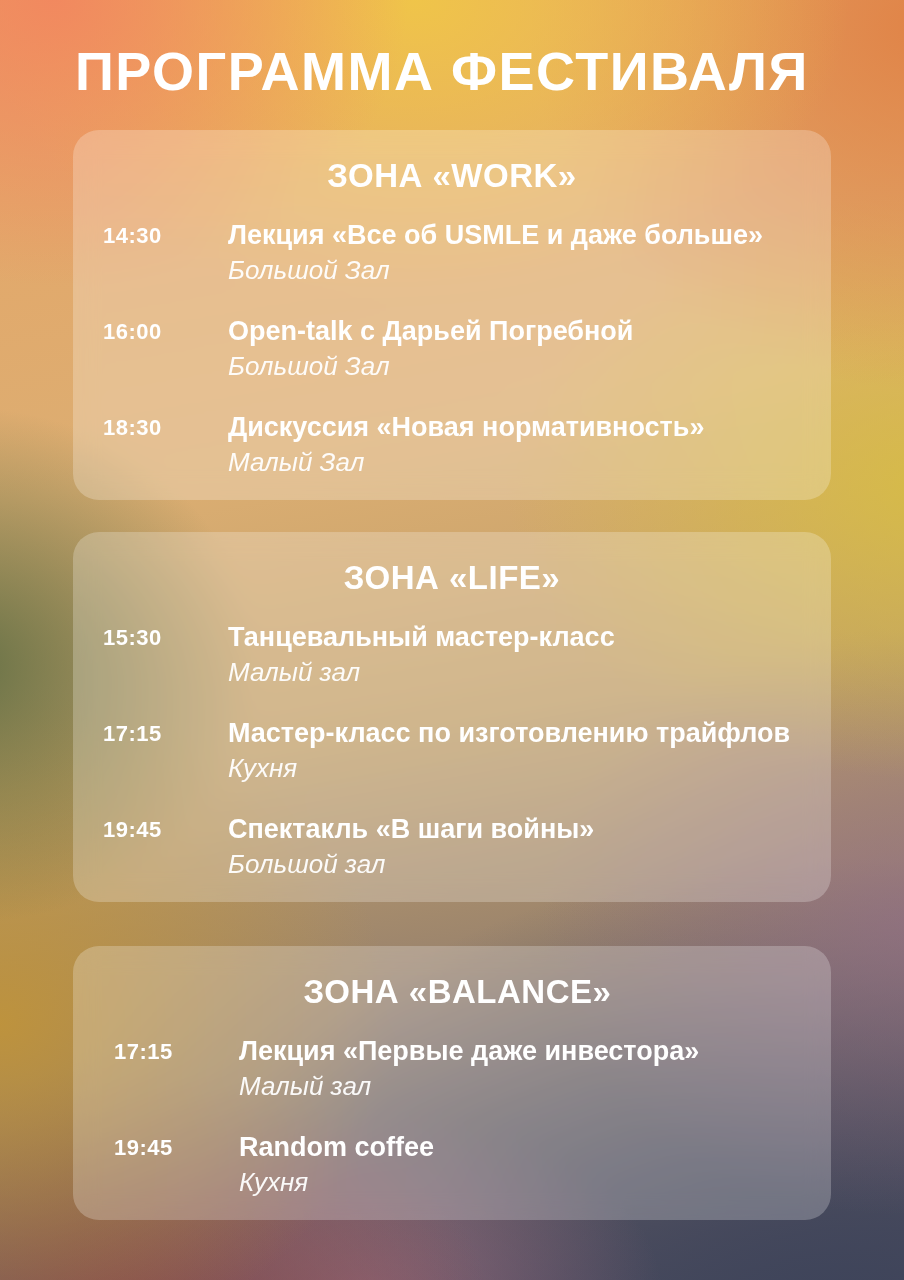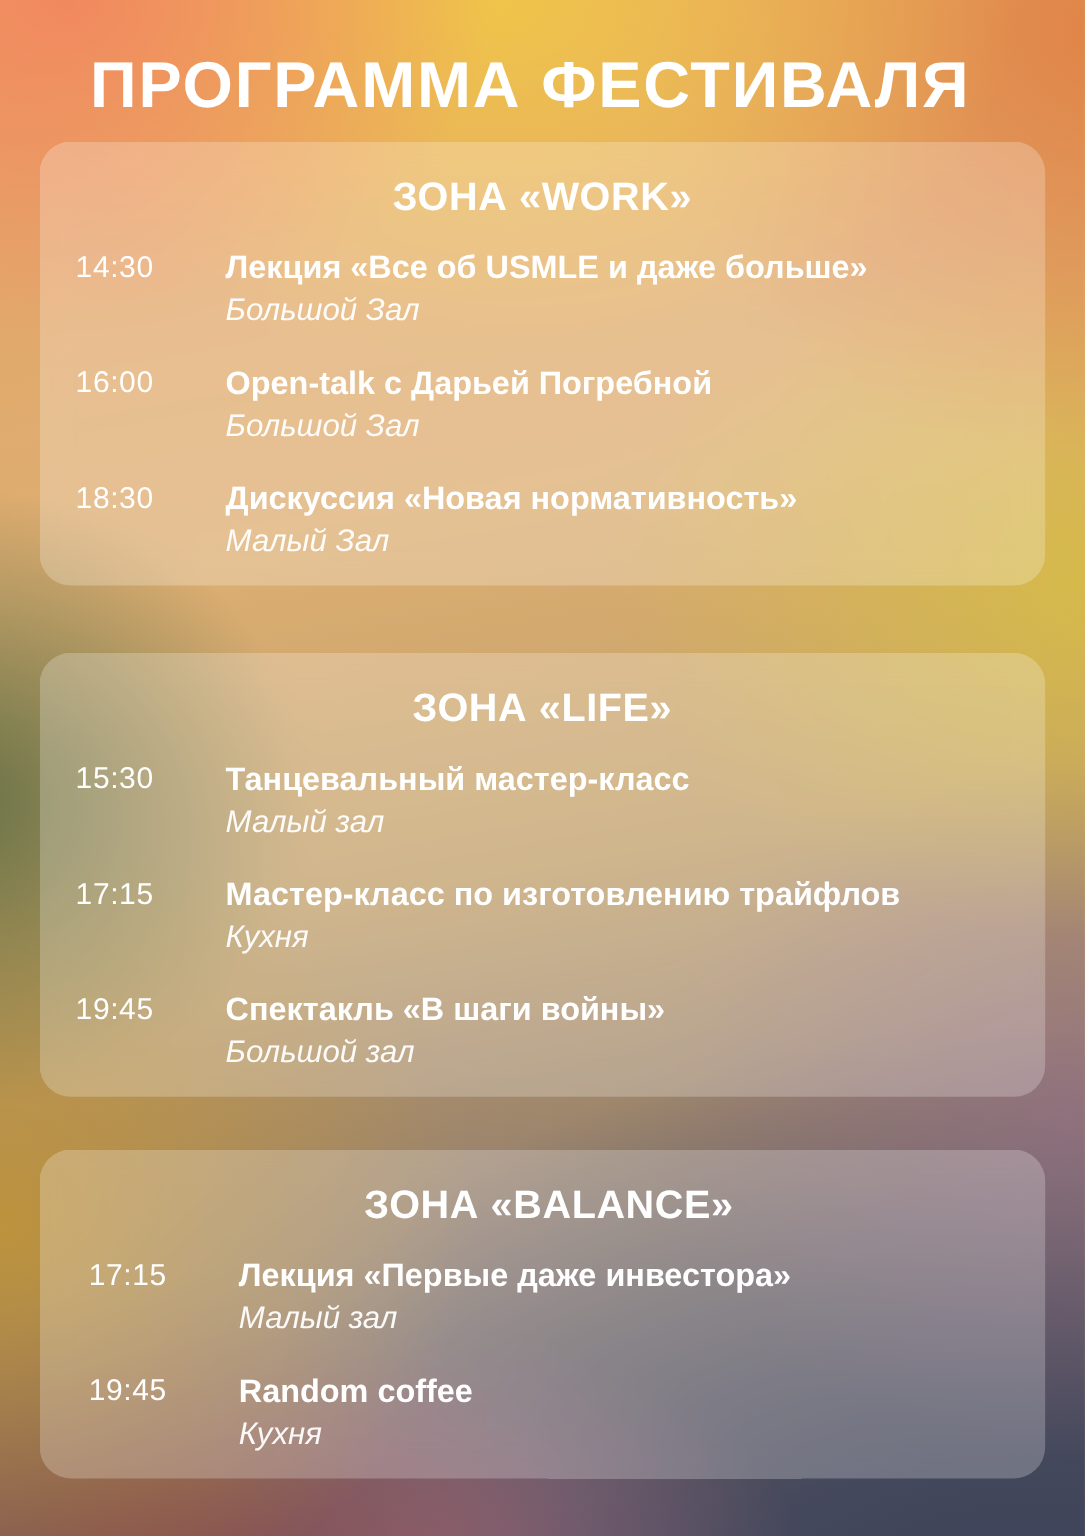--- a/index.html
+++ b/index.html
@@ -25,39 +25,39 @@
       radial-gradient(ellipse 920px 640px at 92% 103%,rgba(62,68,90,1) 0%,       rgba(62,68,90,0) 72%),
       linear-gradient(170deg, #e8a465 0%, #dcae72 35%, #c2a06a 55%, #8d7a6e 78%, #4a4a5e 100%);
   }
   .poster {
     box-sizing: border-box;
     width: 100%;
     height: 100%;
     padding-top: 40px;
   }
   .page-title {
-    margin: 0 74px 16px 75px;
+    margin: 0 74px 28px 75px;
     font-size: 54px;
     font-weight: 800;
     line-height: 62px;
     letter-spacing: 1.5px;
     white-space: nowrap;
     color: #ffffff;
   }
   .zone-card {
     box-sizing: border-box;
-    width: 838px;
+    width: 758px;
     margin: 0 auto;
     padding: 26px 30px 20px 30px;
     border-radius: 26px;
     background: rgba(255,255,255,0.24);
     -webkit-backdrop-filter: blur(12px);
     backdrop-filter: blur(12px);
   }
-  .zone-card + .zone-card { margin-top: 56px; }
+  .zone-card + .zone-card { margin-top: 32px; }
   .zone-card.third { margin-top: 44px; padding-left: 41px; }
   .zone-title {
     margin: 0 0 22px 0;
     text-align: center;
     font-size: 33px;
     font-weight: 800;
     line-height: 40px;
     letter-spacing: 0.5px;
     color: #ffffff;
   }
@@ -65,22 +65,22 @@
     display: flex;
     flex-direction: column;
     gap: 26px;
   }
   .event-row {
     display: flex;
     align-items: flex-start;
   }
   .event-time {
     flex: 0 0 125px;
-    font-size: 25px;
-    font-weight: 400;
+    font-size: 22px;
+    font-weight: 700;
     line-height: 35px;
     letter-spacing: 0.5px;
   }
   .event-desc { flex: 1 1 auto; min-width: 0; }
   .event-title {
     font-size: 27px;
     font-weight: 700;
     line-height: 35px;
   }
   .event-venue {

